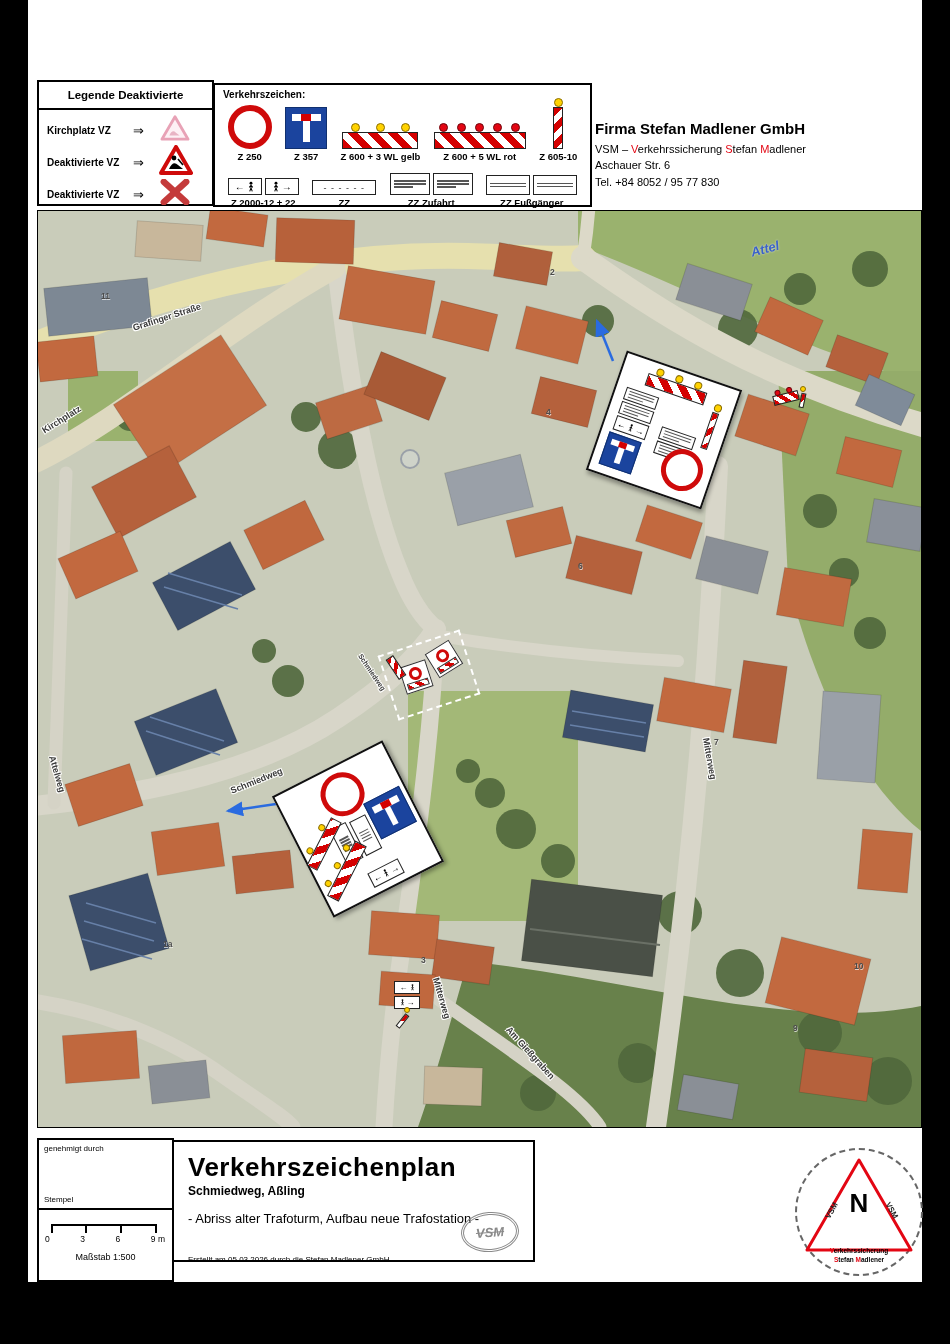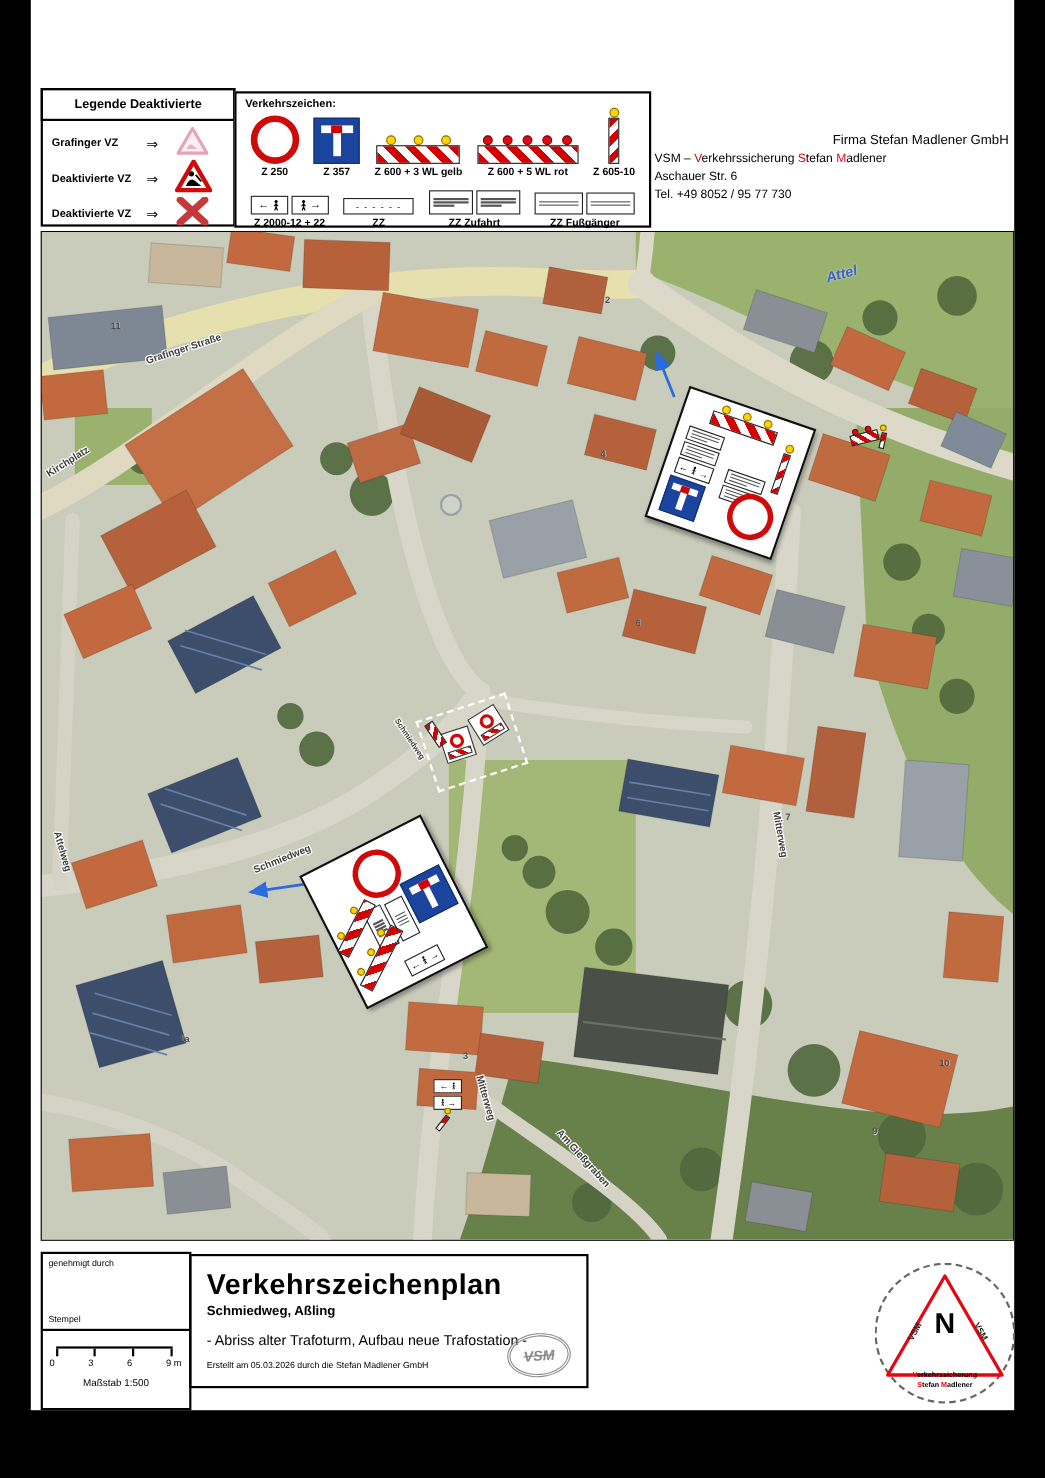--- a/index.html
+++ b/index.html
@@ -12,21 +12,21 @@
   .leg-row{display:flex;align-items:center;padding:2px 10px 2px 8px;height:28px;}
   .leg-label{font-weight:bold;font-size:10px;width:86px;}
   .leg-arrow{font-size:13px;width:26px;}
   #signs-box{position:absolute;left:185px;top:83px;width:375px;height:120px;border:2px solid #000;background:#fff;}
   #signs-title{font-weight:bold;font-size:10px;padding:4px 0 0 8px;}
   .srow{display:flex;justify-content:space-around;align-items:flex-end;padding:0 6px;}
   .sitem{display:flex;flex-direction:column;align-items:center;justify-content:flex-end;}
   .scode{font-weight:bold;font-size:9.5px;margin-top:2px;white-space:nowrap;}
   .iconwrap{display:flex;align-items:flex-end;justify-content:center;gap:3px;position:relative;}
   #company{position:absolute;left:567px;top:118px;width:322px;font-size:11px;line-height:1.5;}
-  #company .cname{font-weight:normal;font-size:12px;text-align:right;}
+  #company .cname{font-weight:bold;font-size:15px;}
   .red{color:#e30613;}
   
   .ring{border-radius:50%;background:#fff;border:6px solid #cf0a0a;box-sizing:border-box;}
   .dead{background:#1b449e;position:relative;box-sizing:border-box;border:1px solid #10306f;}
   .dead .dh{position:absolute;left:14%;right:14%;top:16%;height:17%;background:#fff;}
   .dead .dr{position:absolute;left:37%;width:26%;top:16%;height:17%;background:#d40000;}
   .dead .dv{position:absolute;left:41%;width:18%;top:33%;bottom:16%;background:#fff;}
   .stripes{background:repeating-linear-gradient(45deg,#d40000 0 7px,#fff 7px 14px);
     border:1px solid #222;box-sizing:border-box;position:relative;}
   .post{background:repeating-linear-gradient(135deg,#d40000 0 6px,#fff 6px 12px);
@@ -73,21 +73,21 @@
   #scalebar{position:absolute;left:12px;top:14px;width:106px;border-top:2px solid #000;}
   #scalebar span{position:absolute;top:0;width:2px;height:7px;background:#000;}
   #scale-labels{position:absolute;left:6px;top:24px;width:120px;display:flex;justify-content:space-between;
     font-size:8.5px;}
   #scale-name{position:absolute;left:0;right:0;top:42px;text-align:center;font-size:9px;}
   #title-box{position:absolute;left:144px;top:1140px;width:363px;height:122px;border:2px solid #000;
     padding:10px 14px;box-sizing:border-box;}
   #plan-title{font-weight:bold;font-size:26px;letter-spacing:0.5px;}
   #plan-sub{font-weight:bold;font-size:12px;margin-top:1px;}
   #plan-desc{font-size:13px;margin-top:13px;}
-  #plan-created{font-size:8px;margin-top:11px;}
+  #plan-created{font-size:8px;margin-top:29px;}
   #vsm-logo{position:absolute;right:14px;bottom:8px;width:52px;height:34px;border:3px double #8a8a8a;
     border-radius:50%;display:flex;align-items:center;justify-content:center;transform:rotate(-4deg);}
   #vsm-logo span{font-weight:bold;font-style:italic;font-size:13px;color:#8a8a8a;text-decoration:line-through;}
   #compass{position:absolute;left:767px;top:1148px;width:124px;height:124px;border:2px dashed #666;
     border-radius:50%;}
   #compass svg{position:absolute;left:0;top:0;}
   .cN{position:absolute;left:0;right:0;top:38px;text-align:center;font-size:26px;font-weight:bold;}
   .cvsm{position:absolute;font-size:8px;font-weight:bold;color:#222;}
   .cvsm.left{left:26px;top:56px;transform:rotate(-60deg);}
   .cvsm.right{left:86px;top:56px;transform:rotate(60deg);}
@@ -96,21 +96,21 @@
   .cline.l2{top:106px;}
 </style>
 </head>
 <body>
 
 <div id="page">
 
   <div id="legend-box">
     <div id="legend-title">Legende Deaktivierte</div>
     <div class="leg-row">
-      <span class="leg-label">Grafinger VZ</span>
+      <span class="leg-label">Kirchplatz VZ</span>
       <span class="leg-arrow">⇒</span>
       <span>
         <svg width="32" height="28" viewBox="0 0 34 30">
             <polygon points="17,3 31,27 3,27" fill="#fdf0f4" stroke="#e8a2b6" stroke-width="3" stroke-linejoin="round"></polygon>
             <path d="M11 23 q3 -7 7 -3 l4 3 Z" fill="#e8b4c4"></path>
           </svg>
       </span>
     </div>
     <div class="leg-row">
       <span class="leg-label">Deaktivierte VZ</span>
@@ -226,21 +226,21 @@
         </span>
         <span class="scode">ZZ Fußgänger</span>
       </div>
     </div>
   </div>
 
   <div id="company">
     <div class="cname">Firma Stefan Madlener GmbH</div>
     <div><span>VSM – </span><span class="red">V</span><span>erkehrssicherung </span><span class="red">S</span><span>tefan  </span><span class="red">M</span><span>adlener</span></div>
     <div>Aschauer Str. 6</div>
-    <div>Tel. +49 8052 / 95 77 730</div>
+    <div>Tel. +84 8052 / 95 77 830</div>
   </div>
 
   <div id="map">
     <svg class="base" width="883" height="916" viewBox="0 0 883 916">
       <rect width="883" height="916" fill="#c9ccba"></rect>
 
       <path d="M540 0 H883 V170 C760 140 640 70 540 35 Z" fill="#9ab26e"></path>
       <path d="M740 160 H883 V620 C820 570 775 470 750 370 Z" fill="#94ac6a"></path>
       <path d="M370 480 h170 v230 h-170 Z" fill="#a3b877"></path>
       <path d="M430 750 C600 770 760 820 883 795 V916 H380 C400 860 415 800 430 750 Z" fill="#68814b"></path>

